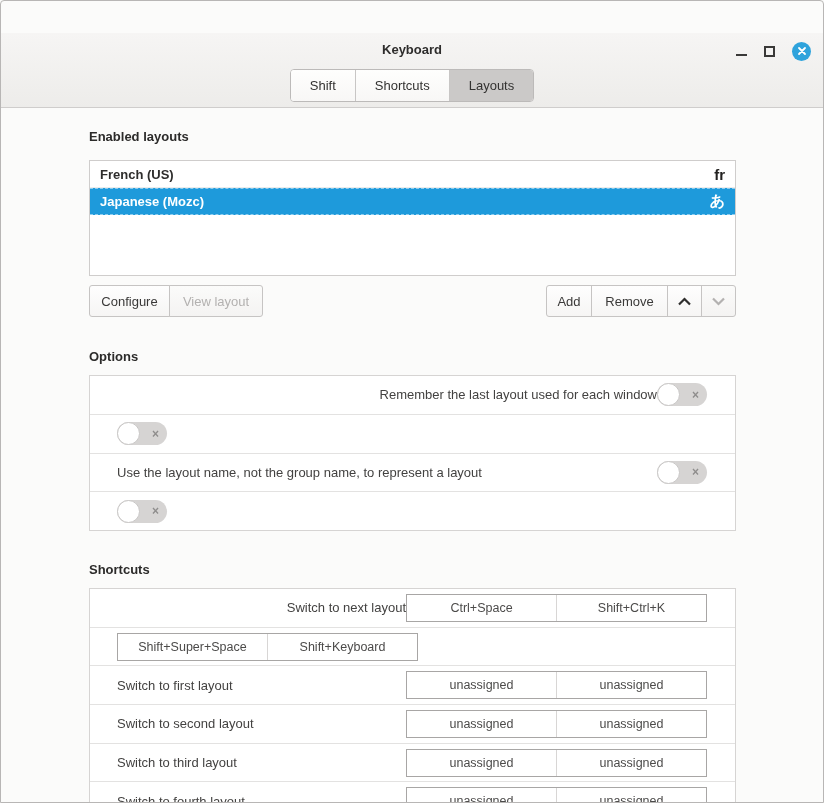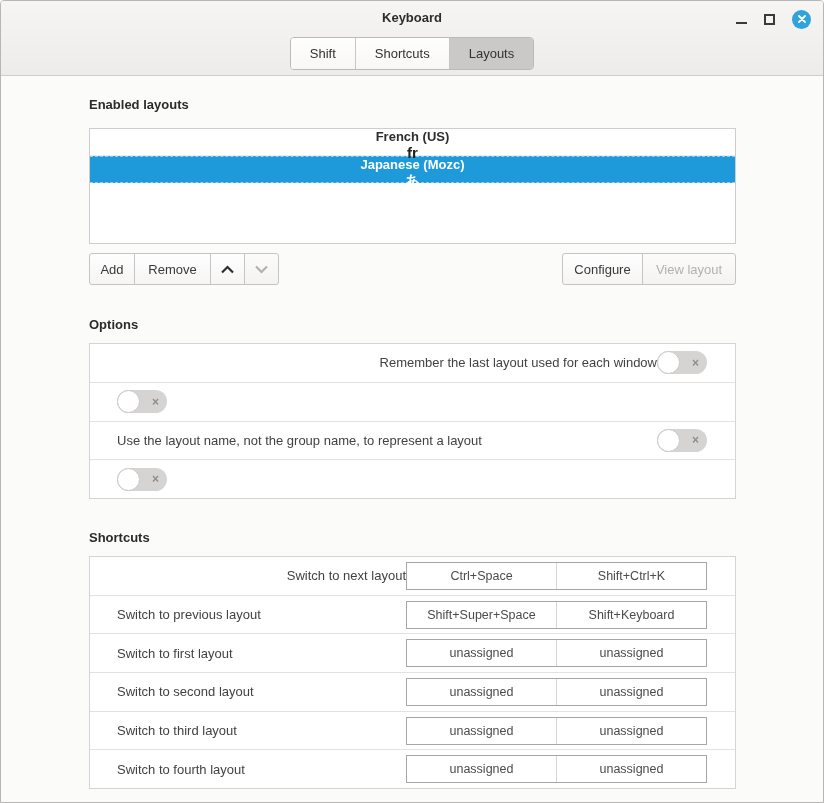--- a/index.html
+++ b/index.html
@@ -20,20 +20,21 @@
   }
   
   .header {
     background: linear-gradient(#f6f5f4, #edecea);
     border-bottom: 1px solid #cfcdcc;
     height: 75px;
   }
   .titlebar {
     position: relative;
     height: 36px;
+    margin-top: 32px;
   }
   .window-title {
     position: absolute;
     left: 0; right: 0; top: 9px;
     text-align: center;
     font-weight: 600;
     color: #2e2d2c;
   }
   .win-controls {
     position: absolute;
@@ -85,21 +86,20 @@
     border: 1px solid #cfcdcc;
     overflow: hidden;
   }
   .layout-row {
     height: 27px;
     display: flex; align-items: center;
     padding: 0 10px;
     font-weight: bold;
     color: #2e2d2c;
     border-bottom: 1px solid #eceBea;
-    flex-direction: column;
   }
   .layout-row .layout-name { flex: 1; }
   .layout-indicator { font-weight: bold; font-size: 15px; color: #222120; }
   .layout-row.selected {
     background: var(--selection, #1e9adb);
     color: #ffffff;
     border-top: 1px dashed #8ecdef;
     border-bottom: 1px dashed #8ecdef;
   }
   .layout-row.selected .layout-indicator { color: #ffffff; }
@@ -226,41 +226,41 @@
         <span class="layout-indicator">fr</span>
       </div>
       <div class="layout-row selected">
         <span class="layout-name">Japanese (Mozc)</span>
         <span class="layout-indicator">あ</span>
       </div>
     </div>
 
     <div class="toolbar">
       <div class="btngroup">
+        <div class="pushbtn w-config">Configure</div>
+        <div class="pushbtn w-view disabled">View layout</div>
+      </div>
+      <div class="btngroup">
         <div class="pushbtn w-add">Add</div>
         <div class="pushbtn w-remove">Remove</div>
         <div class="pushbtn w-arrow">
           <span>
             <svg width="15" height="9" viewBox="0 0 15 9">
                 <path d="M2 7.5 L7.5 2 L13 7.5" fill="none" stroke="#2f2e2d" stroke-width="2.2"></path>
               </svg>
           </span>
         </div>
         <div class="pushbtn w-arrow disabled">
           <span>
             <svg width="15" height="9" viewBox="0 0 15 9">
                 <path d="M2 1.5 L7.5 7 L13 1.5" fill="none" stroke="#b3b1b0" stroke-width="2.2"></path>
               </svg>
           </span>
         </div>
       </div>
-      <div class="btngroup">
-        <div class="pushbtn w-config">Configure</div>
-        <div class="pushbtn w-view disabled">View layout</div>
-      </div>
     </div>
 
     <div class="section-heading options-heading">Options</div>
 
     <div class="panel panel-options">
       <div class="panel-row">
         <span class="row-label">Remember the last layout used for each window</span>
         <div class="toggle">
           <span class="knob"></span>
           <span class="off-glyph">×</span>
@@ -291,21 +291,20 @@
 
     <div class="panel panel-shortcuts">
       <div class="panel-row">
         <span class="row-label">Switch to next layout</span>
         <div class="kb-group">
           <div class="kb-cell">Ctrl+Space</div>
           <div class="kb-cell">Shift+Ctrl+K</div>
         </div>
       </div>
       <div class="panel-row">
-        <span class="row-label">Switch to previous layout</span>
         <div class="kb-group">
           <div class="kb-cell">Shift+Super+Space</div>
           <div class="kb-cell">Shift+Keyboard</div>
         </div>
       </div>
       <div class="panel-row">
         <span class="row-label">Switch to first layout</span>
         <div class="kb-group">
           <div class="kb-cell">unassigned</div>
           <div class="kb-cell">unassigned</div>

